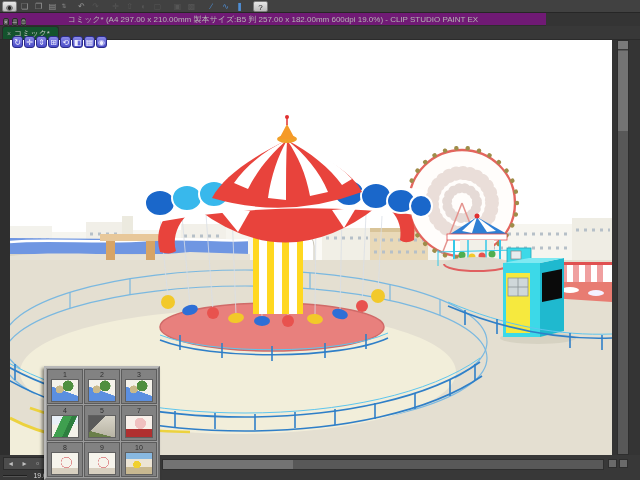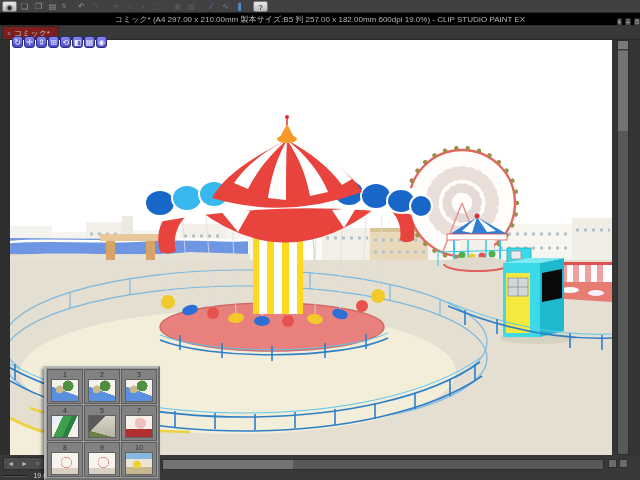--- a/index.html
+++ b/index.html
@@ -13,31 +13,31 @@
     border-bottom:1px solid #262626;display:flex;align-items:center;padding-left:2px;gap:1px;}
   .tbtn{width:13px;height:11px;font-size:8px;line-height:11px;text-align:center;color:#9a9a9a;
     background:transparent;border-radius:2px;}
   .tbtn.raised{background:linear-gradient(#e8e8e8,#bdbdbd);border:1px solid #7c7c7c;color:#222;width:15px;}
   .tbtn.disabled{color:#565656;}
   .tbtn.blue{color:#4f8fd6;}
   .tbtn.mini{width:8px;font-size:6px;color:#808080;}
   .tbtn.gap{margin-left:6px;}
 
   
-  #titlebar{position:absolute;left:0;top:13px;width:640px;height:13px;background:#000000;
-    border-bottom:1px solid #2e2e2e;display:flex;align-items:center;justify-content:flex-end;}
+  #titlebar{position:absolute;left:0;top:13px;width:546px;height:13px;background:#701a75;
+    border-bottom:1px solid #2e2e2e;display:flex;align-items:center;}
   .winbtn{width:11px;height:9px;margin-left:3px;background:linear-gradient(#6a6a6a,#4f4f4f);
     border:1px solid #2a2a2a;border-radius:2px;color:#cfcfcf;font-size:6px;line-height:8px;text-align:center;}
   #title-text{position:absolute;left:0;right:0;text-align:center;font-size:8px;color:#b4b4b4;
     white-space:nowrap;pointer-events:none;}
 
   
   #tabbar{position:absolute;left:0;top:26px;width:640px;height:14px;background:#383838;
     border-bottom:1px solid #2b2b2b;display:flex;align-items:flex-end;}
-  #doc-tab{height:13px;margin-left:2px;padding:0 8px 0 4px;background:#7f1d1d;border:1px solid #2b2b2b;
+  #doc-tab{height:13px;margin-left:2px;padding:0 8px 0 4px;background:#14532d;border:1px solid #2b2b2b;
     border-bottom:none;border-radius:3px 3px 0 0;display:flex;align-items:center;gap:3px;}
   #doc-tab .tclose{font-size:7px;color:#9d9d9d;}
   #doc-tab .tlabel{font-size:8px;color:#c8c8c8;white-space:nowrap;}
 
   
   #canvas-wrap{position:absolute;left:10px;top:40px;width:602px;height:415px;background:#fff;overflow:hidden;}
   #left-margin{position:absolute;left:0;top:40px;width:10px;height:415px;background:#2e2e2e;}
   #right-margin{position:absolute;left:612px;top:40px;width:28px;height:415px;background:#343434;}
 
   

